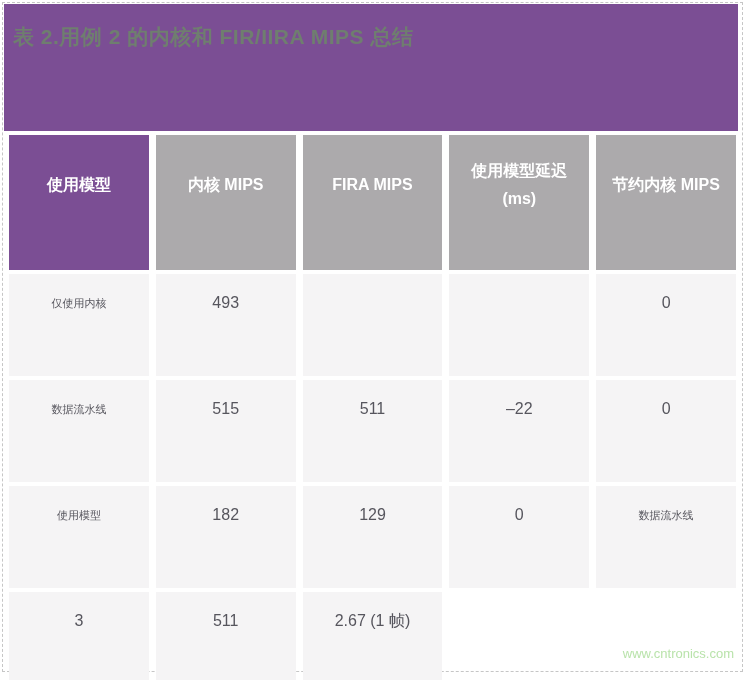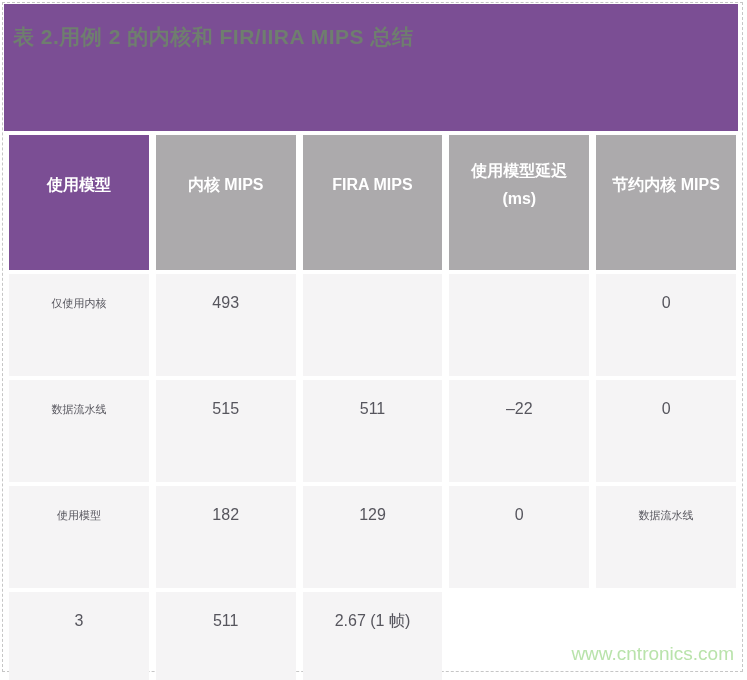--- a/index.html
+++ b/index.html
@@ -48,21 +48,21 @@
     color:var(--body-text,#56555d);
     display:flex;justify-content:center;align-items:flex-start;
     padding-top:18px;box-sizing:border-box;
     font-size:16px;line-height:22px;
   }
   .dcell.label{font-size:11px;}
   .watermark{
     position:absolute;right:5px;bottom:5px;
     background:rgba(255,255,255,0.92);
     color:var(--watermark-green,#b9e3ab);
-    font-size:19px;line-height:22px;
+    font-size:13px;line-height:22px;
     padding:1px 3px;
   }
 </style>
 </head>
 <body>
 
 <div class="frame">
 
   <div class="band">
     <div class="caption">表 2.用例 2 的内核和 FIR/IIRA MIPS 总结</div>

